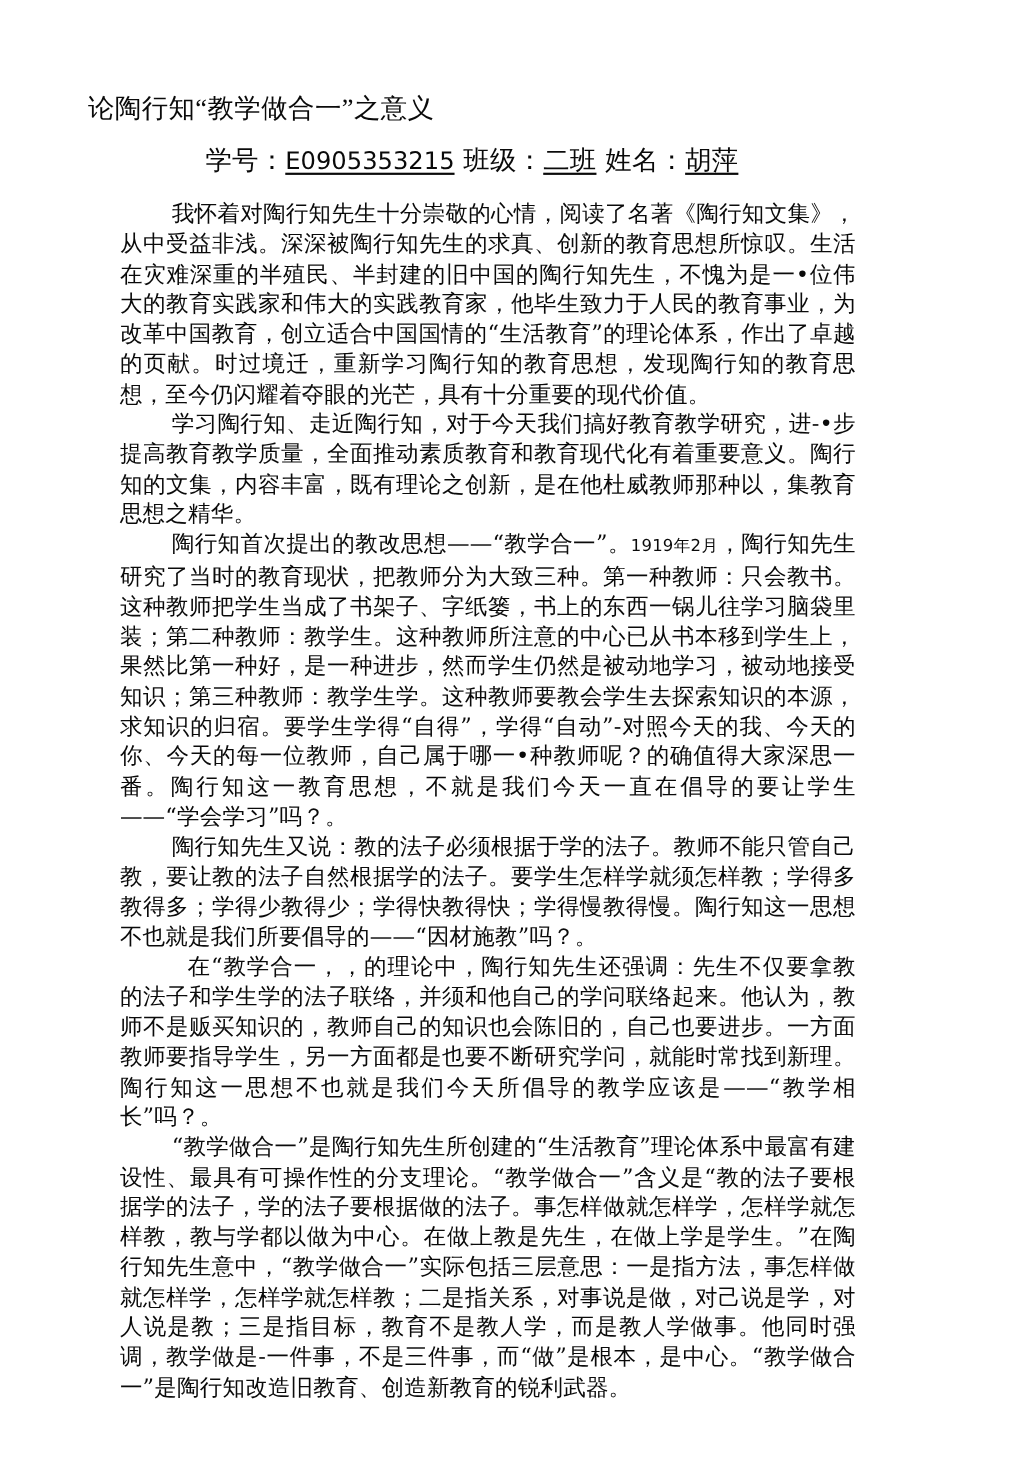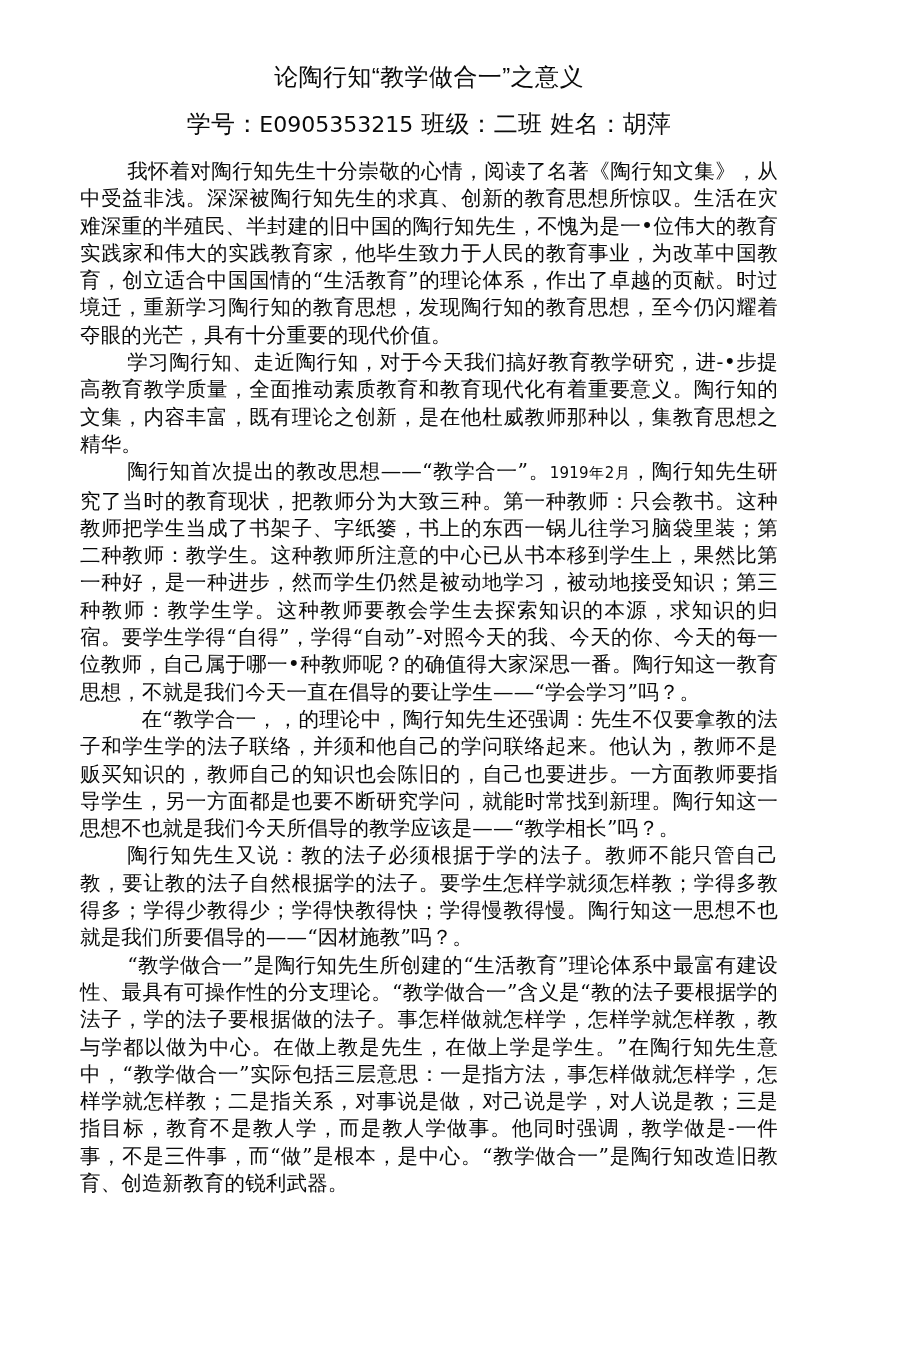--- a/index.html
+++ b/index.html
@@ -21,56 +21,58 @@
   }
   .content {
     position: absolute;
     left: 80px;
     top: 0;
     width: 698px;
   }
 
   
   .doc-title {
-    font-family: Liberation Sans, sans-serif;
+    font-family: Liberation Serif, serif;
     font-size: 24px;
     line-height: 30px;
-    text-align: center;
+    text-align: left;
     margin: 0;
-    padding-top: 62px;
+    padding-top: 84px;
     letter-spacing: 0.4px;
     font-weight: normal;
     white-space: pre;
   }
 
   
   .byline {
     font-family: "DejaVu Serif", "Liberation Serif", serif;
     font-size: 24px;
     line-height: 30px;
     text-align: center;
     margin: 0;
     padding-top: 17px;
     white-space: nowrap;
     letter-spacing: 0.2px;
   }
   .byline .label { }
   .byline .ul {
+    text-decoration: underline;
     text-underline-offset: 3px;
   }
   .byline .sans {
     font-family: "DejaVu Sans", "Liberation Sans", sans-serif;
     font-size: 22px;
     letter-spacing: 0px;
   }
   .byline .gap { display: inline-block; width: 8px; }
 
   
   .body-block {
     padding-top: 18px;
+    margin-left: 29px;
   }
   p.para {
     font-family: "DejaVu Serif", "Liberation Serif", serif;
     font-size: 20.5px;
     line-height: 27.3px;
     margin: 0;
     text-align: justify;
     text-align-last: left;
     text-justify: inter-ideograph;
     letter-spacing: 0.15px;
@@ -103,26 +105,26 @@
       <p class="para indent">
         <span>我怀着对陶行知先生十分崇敬的心情，阅读了名著《陶行知文集》，从中受益非浅。深深被陶行知先生的求真、创新的教育思想所惊叹。生活在灾难深重的半殖民、半封建的旧中国的陶行知先生，不愧为是一•位伟大的教育实践家和伟大的实践教育家，他毕生致力于人民的教育事业，为改革中国教育，创立适合中国国情的“生活教育”的理论体系，作出了卓越的页献。时过境迁，重新学习陶行知的教育思想，发现陶行知的教育思想，至今仍闪耀着夺眼的光芒，具有十分重要的现代价值。</span>
       </p>
 
       <p class="para indent">
         <span>学习陶行知、走近陶行知，对于今天我们搞好教育教学研究，进-•步提高教育教学质量，全面推动素质教育和教育现代化有着重要意义。陶行知的文集，内容丰富，既有理论之创新，是在他杜威教师那种以，集教育思想之精华。</span>
       </p>
 
       <p class="para indent"><span>陶行知首次提出的教改思想——“教学合一”。</span><span class="sans-run">1919年2月</span><span>，陶行知先生研究了当时的教育现状，把教师分为大致三种。第一种教师：只会教书。这种教师把学生当成了书架子、字纸篓，书上的东西一锅儿往学习脑袋里装；第二种教师：教学生。这种教师所注意的中心已从书本移到学生上，果然比第一种好，是一种进步，然而学生仍然是被动地学习，被动地接受知识；第三种教师：教学生学。这种教师要教会学生去探索知识的本源，求知识的归宿。要学生学得“自得”，学得“自动”-对照今天的我、今天的你、今天的每一位教师，自己属于哪一•种教师呢？的确值得大家深思一番。陶行知这一教育思想，不就是我们今天一直在倡导的要让学生——</span><span class="italic-run">“学会学习”吗？。</span></p>
 
+      <p class="para indent">
+        <span>陶行知先生又说：教的法子必须根据于学的法子。教师不能只管自己教，要让教的法子自然根据学的法子。要学生怎样学就须怎样教；学得多教得多；学得少教得少；学得快教得快；学得慢教得慢。陶行知这一思想不也就是我们所要倡导的——“因材施教”吗？。</span>
+      </p>
+
       <p class="para indent-wide">
         <span>在“教学合一，，的理论中，陶行知先生还强调：先生不仅要拿教的法子和学生学的法子联络，并须和他自己的学问联络起来。他认为，教师不是贩买知识的，教师自己的知识也会陈旧的，自己也要进步。一方面教师要指导学生，另一方面都是也要不断研究学问，就能时常找到新理。陶行知这一思想不也就是我们今天所倡导的教学应该是——“教学相长”吗？。</span>
-      </p>
-
-      <p class="para indent">
-        <span>陶行知先生又说：教的法子必须根据于学的法子。教师不能只管自己教，要让教的法子自然根据学的法子。要学生怎样学就须怎样教；学得多教得多；学得少教得少；学得快教得快；学得慢教得慢。陶行知这一思想不也就是我们所要倡导的——“因材施教”吗？。</span>
       </p>
 
 
       <p class="para indent">
         <span>“教学做合一”是陶行知先生所创建的“生活教育”理论体系中最富有建设性、最具有可操作性的分支理论。“教学做合一”含义是“教的法子要根据学的法子，学的法子要根据做的法子。事怎样做就怎样学，怎样学就怎样教，教与学都以做为中心。在做上教是先生，在做上学是学生。”在陶行知先生意中，“教学做合一”实际包括三层意思：一是指方法，事怎样做就怎样学，怎样学就怎样教；二是指关系，对事说是做，对己说是学，对人说是教；三是指目标，教育不是教人学，而是教人学做事。他同时强调，教学做是-一件事，不是三件事，而“做”是根本，是中心。“教学做合一”是陶行知改造旧教育、创造新教育的锐利武器。</span>
       </p>
 
     </div>
   </div>
 </div>

